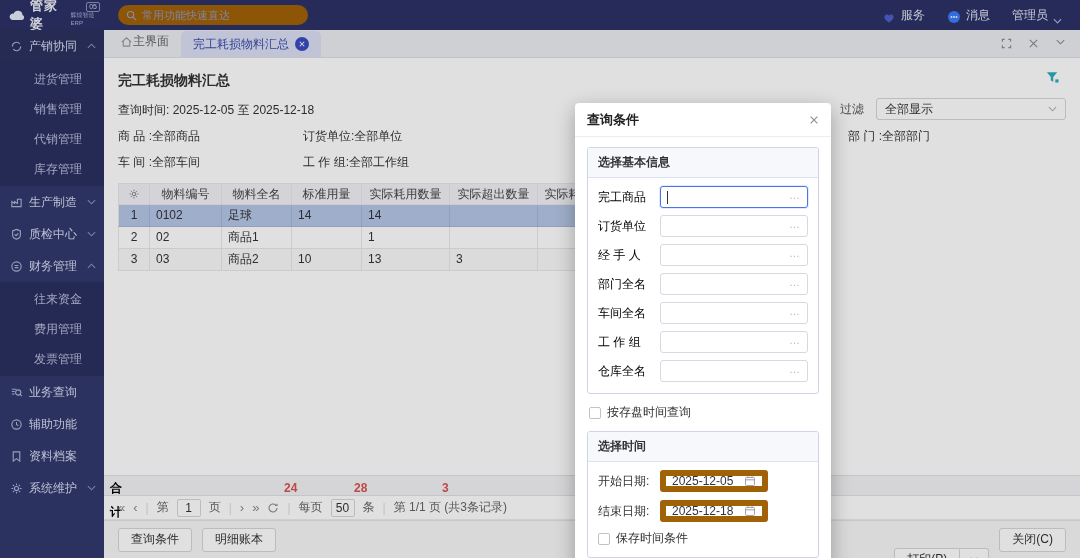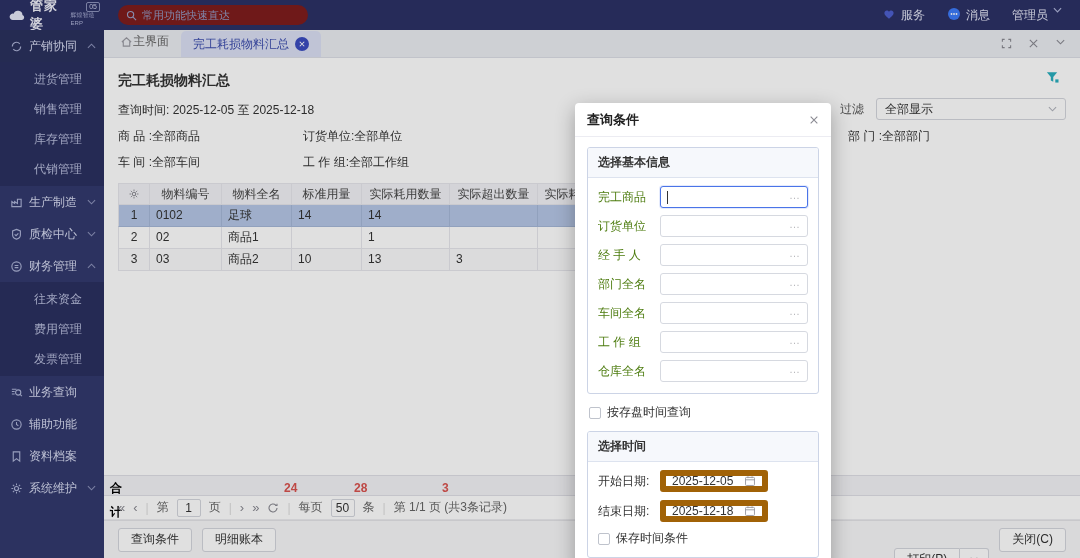--- a/index.html
+++ b/index.html
@@ -7,27 +7,27 @@
     font-family:"Liberation Sans", sans-serif; }
 
   
   .topbar { position:absolute; left:0; top:0; width:1080px; height:30px; background:#2c3166;
     display:flex; align-items:center; color:#e7e9f6; z-index:10; }
   .logo-zone { width:104px; height:30px; display:flex; align-items:center; padding-left:8px; position:relative; }
   .brand { font-size:13px; font-weight:bold; color:#f0f1fa; margin-left:4px; letter-spacing:1px; }
   .brand-sub { font-size:6px; color:#aeb4d8; margin-left:2px; margin-top:6px; }
   .brand-badge { position:absolute; top:2px; right:4px; font-size:7px; color:#c6cbe6;
     border:1px solid #8d93bb; border-radius:2px; padding:0 2px; line-height:8px; }
-  .search-pill { margin-left:14px; width:190px; height:20px; background:#7f1d1d; border-radius:10px;
+  .search-pill { margin-left:14px; width:190px; height:20px; background:#a16207; border-radius:10px;
     display:flex; align-items:center; padding:0 8px; }
   .search-pill input { background:transparent; border:none; outline:none; color:#c8cce6;
     font-size:11px; width:150px; margin-left:5px; font-family:inherit; }
   .search-pill input::placeholder { color:#9298c0; }
   .topbar-right { margin-left:auto; display:flex; align-items:center; gap:22px; padding-right:18px; font-size:12px; }
-  .tb-item { display:flex; align-items:flex-start; gap:5px; cursor:pointer; color:#e2e5f4; }
+  .tb-item { display:flex; align-items:flex-end; gap:5px; cursor:pointer; color:#e2e5f4; }
 
   
   .sidebar { position:absolute; left:0; top:30px; width:104px; height:528px; background:#333a6e;
     color:#c3c8e4; font-size:12px; z-index:10; }
   .sb-group { height:32px; display:flex; align-items:center; padding:0 8px 0 10px; cursor:pointer; }
   .sb-group .sb-label { margin-left:6px; color:#d8dcf2; }
   .sb-caret { margin-left:auto; display:flex; }
   .sb-sublist { background:#2b3060; padding:2px 0; }
   .sb-sub { height:30px; line-height:30px; padding-left:34px; color:#b9bfdd; cursor:pointer; }
   .sb-ico { display:flex; align-items:center; }
@@ -96,21 +96,21 @@
   .modal { position:absolute; left:575px; top:103px; width:256px; z-index:50; background:#fff;
     border-radius:4px; box-shadow:0 6px 20px rgba(0,0,0,0.3); font-size:12px; color:#333; }
   .modal-head { height:34px; display:flex; align-items:center; justify-content:space-between;
     padding:0 12px; border-bottom:1px solid #ececf2; }
   .modal-title { font-size:13px; font-weight:bold; color:#222; }
   .modal-body { padding:10px 12px 12px; }
   .fieldset { border:1px solid #ccd4e6; border-radius:3px; overflow:hidden; }
   .fieldset-head { padding:6px 10px; font-weight:bold; color:#333; border-bottom:1px solid #dde3ef; background:#f6f8fc; }
   .fieldset-body { padding:8px 10px 4px; }
   .frow { display:flex; align-items:center; margin-bottom:7px; }
-  .flabel { width:62px; color:#4d7c0f; }
+  .flabel { width:62px; color:#000000; }
   .fin { flex:1; height:22px; border:1px solid #d6d9e0; border-radius:3px; position:relative;
     background:#fff; display:flex; align-items:center; padding:0 18px 0 6px; }
   .fin .dots { position:absolute; right:6px; top:2px; color:#b8b8bc; font-size:11px; letter-spacing:1px; }
   .fin-focus { border-color:#4a74e8; box-shadow:0 0 0 1px rgba(74,116,232,0.15); }
   .caret-bar { width:1px; height:13px; background:#333; }
   .chk-row { display:flex; align-items:center; gap:6px; margin:10px 2px; cursor:pointer; }
   .chk { width:12px; height:12px; border:1px solid #bfc3cc; border-radius:2px; background:#fff; }
   .date-row { display:flex; align-items:center; margin-bottom:8px; }
   .dlabel { width:62px; }
   .din { width:108px; height:22px; border:6px solid #a16207; border-radius:3px; display:flex;
@@ -181,22 +181,22 @@
     <span class="sb-label">产销协同</span>
     <span class="sb-caret">
       <svg width="9" height="6" viewBox="0 0 10 6">
           <path d="M1 5l4-4 4 4" fill="none" stroke="#8d93bb" stroke-width="1.2"></path>
         </svg>
     </span>
   </div>
   <div class="sb-sublist">
     <div class="sb-sub"><span>进货管理</span></div>
     <div class="sb-sub"><span>销售管理</span></div>
+    <div class="sb-sub"><span>代销管理</span></div>
     <div class="sb-sub"><span>库存管理</span></div>
-    <div class="sb-sub"><span>代销管理</span></div>
   </div>
   <div class="sb-group">
     <span class="sb-ico">
       <svg width="13" height="13" viewBox="0 0 14 14">
           <path d="M2 11.5V6l3 2V6l3 2V3.5h4v8z" fill="none" stroke="#aeb5d8" stroke-width="1.2"></path>
         </svg>
     </span>
     <span class="sb-label">生产制造</span>
     <span class="sb-caret">
       <svg width="9" height="6" viewBox="0 0 10 6">

